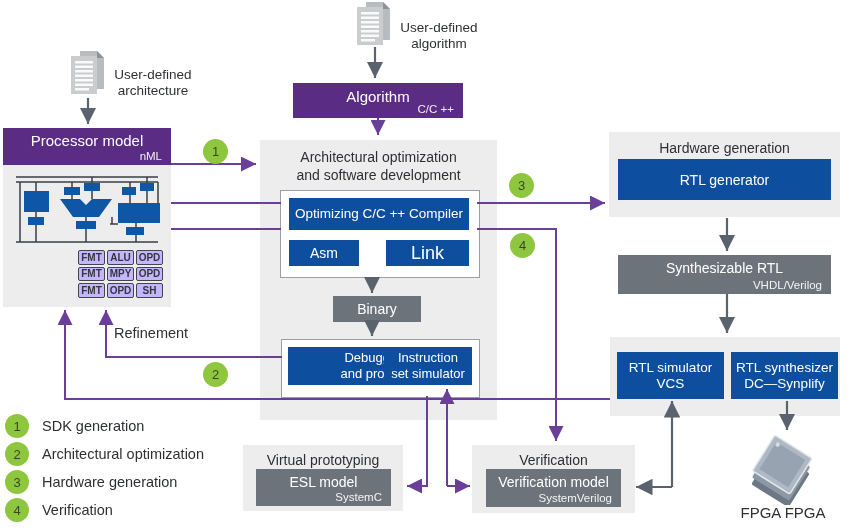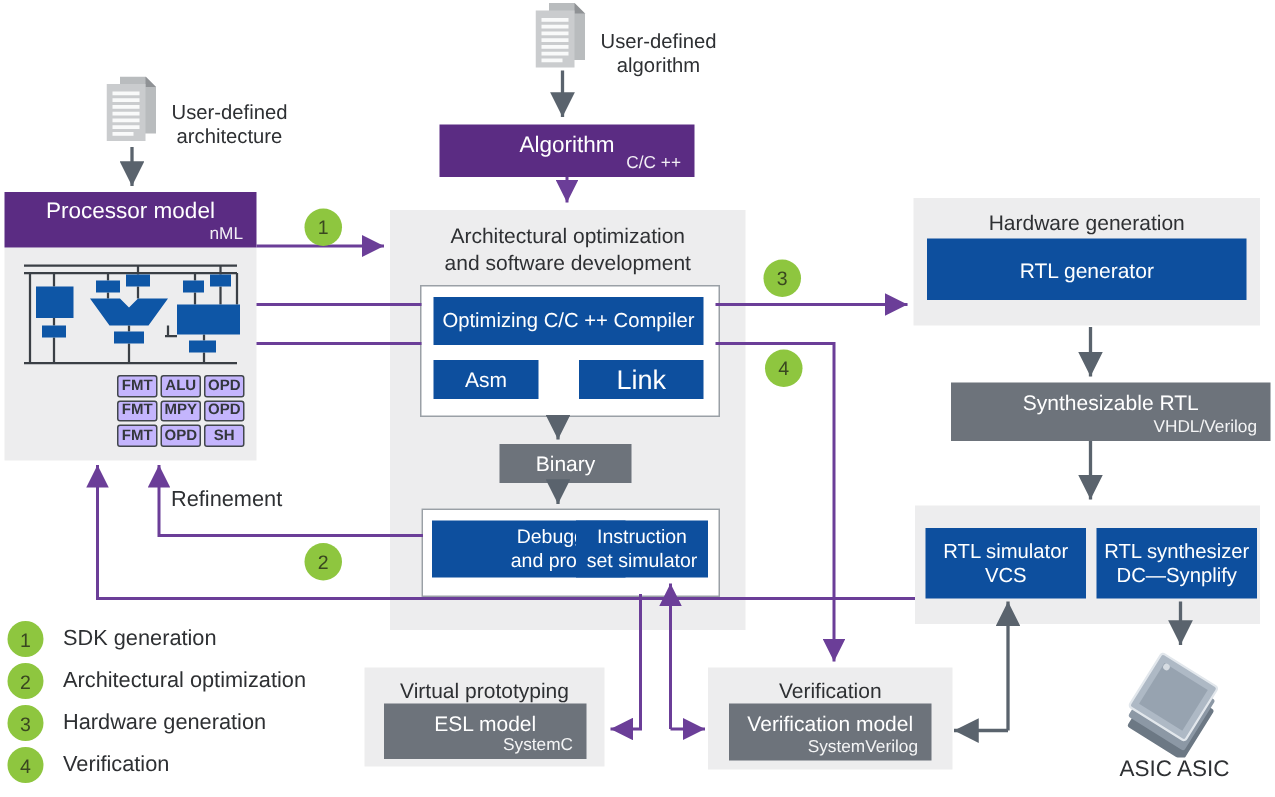--- a/index.html
+++ b/index.html
@@ -162,21 +162,21 @@
     <span>and profiler</span>
   </div>
   <div class="bluebox" style="left:384px;top:347px;width:88px;height:38px;font-size:13px;">
     <span>Instruction</span>
     <span>set simulator</span>
   </div>
 
   <div class="bluebox" style="left:618px;top:159px;width:213px;height:41px;font-size:14px;">
     <span>RTL generator</span>
   </div>
-  <div class="graybox" style="left:618px;top:255px;width:213px;height:39px;margin-left:16px;">
+  <div class="graybox" style="left:618px;top:255px;width:213px;height:39px;">
     <span class="gray-main">Synthesizable RTL</span>
     <span class="tag">VHDL/Verilog</span>
   </div>
   <div class="bluebox" style="left:617px;top:352px;width:107px;height:47px;">
     <span>RTL simulator</span>
     <span>VCS</span>
   </div>
   <div class="bluebox" style="left:731px;top:352px;width:107px;height:47px;">
     <span>RTL synthesizer</span>
     <span>DC—Synplify</span>
@@ -184,21 +184,21 @@
 
   <svg class="abs" style="left:747px;top:433px;z-index:3;" width="72" height="72" viewBox="0 0 72 72">
     <g transform="rotate(32 36 38)">
       <rect x="16" y="26" width="44" height="40" rx="2" fill="#6c7884"></rect>
       <rect x="13" y="20" width="44" height="40" rx="2" fill="#8c98a5"></rect>
       <rect x="10" y="12" width="44" height="42" rx="2" fill="#aeb9c5" stroke="#e2e7ec" stroke-width="1.5"></rect>
       <rect x="15" y="17" width="34" height="32" fill="#97a3b0"></rect>
       <circle cx="17.5" cy="18.5" r="2.2" fill="#d6dce2"></circle>
     </g>
   </svg>
-  <div class="label" style="left:737px;top:505px;width:92px;font-size:15px;">ASIC ASIC</div>
+  <div class="label" style="left:737px;top:505px;width:92px;font-size:15px;">FPGA FPGA</div>
 
   <div class="graybox" style="left:486px;top:469px;width:135px;height:38px;">
     <span class="gray-main">Verification model</span>
     <span class="tag">SystemVerilog</span>
   </div>
   <div class="graybox" style="left:256px;top:469px;width:135px;height:37px;">
     <span class="gray-main">ESL model</span>
     <span class="tag">SystemC</span>
   </div>
 

